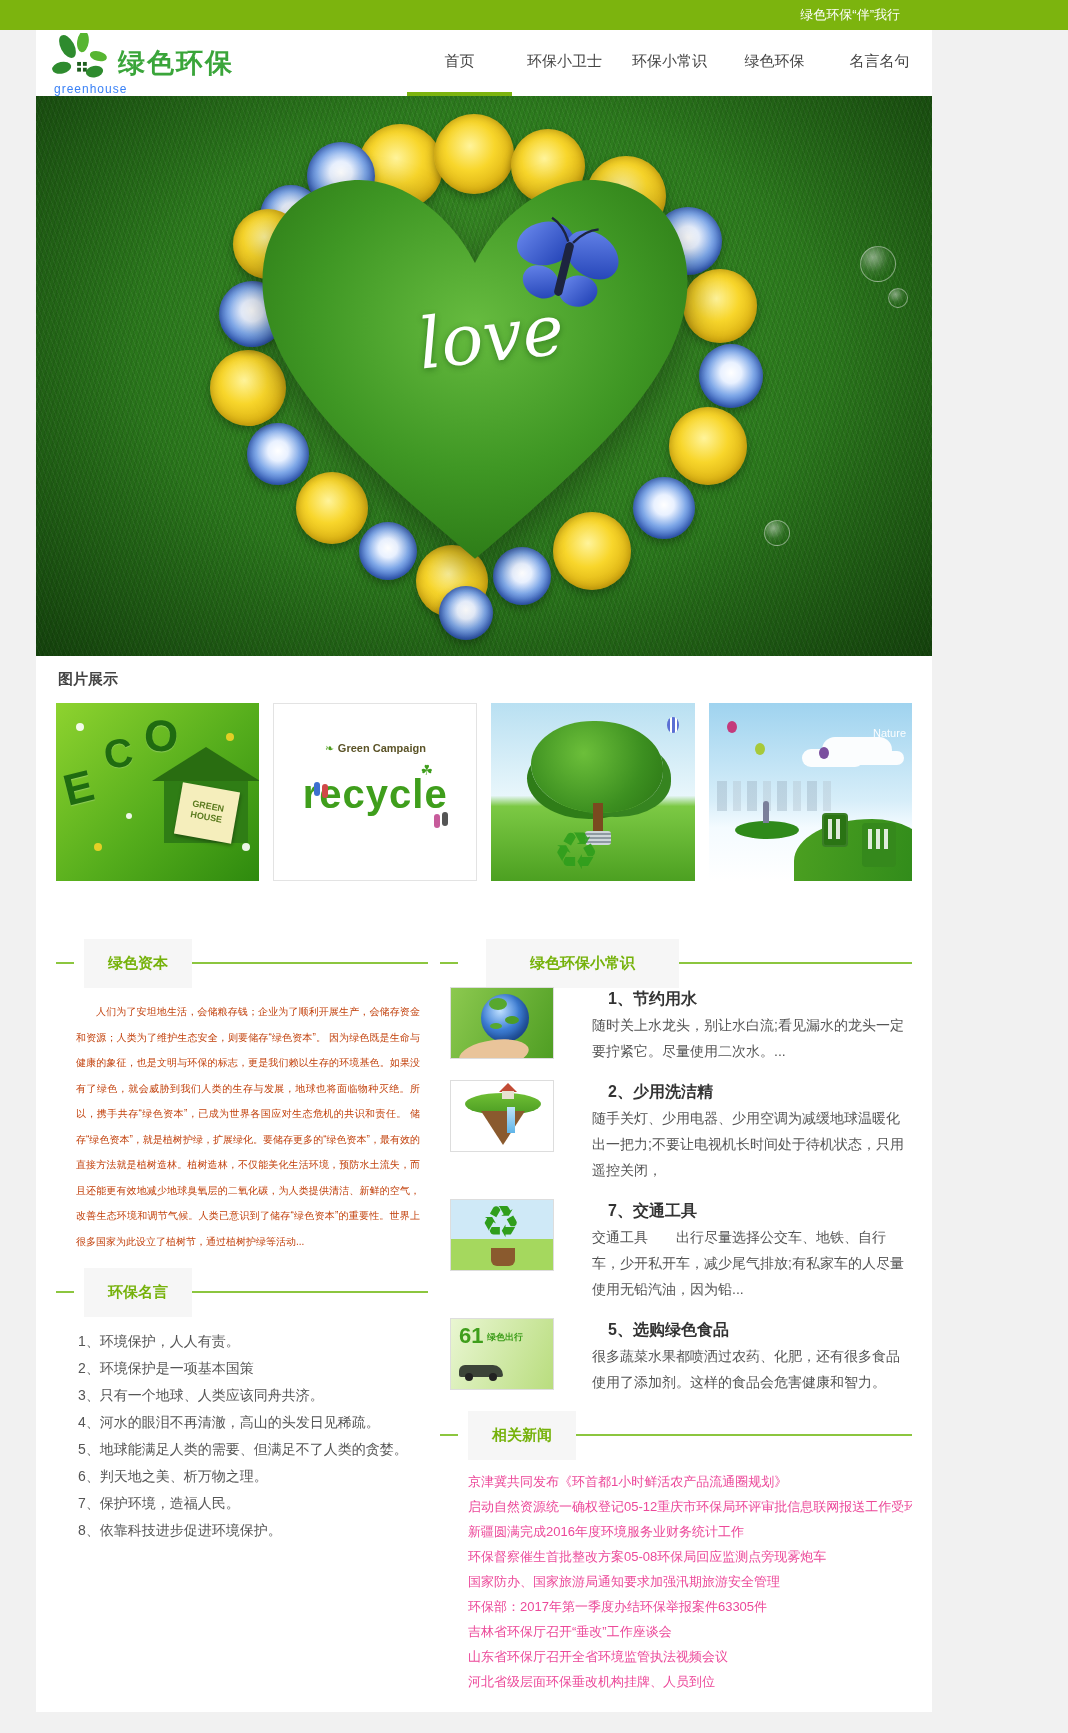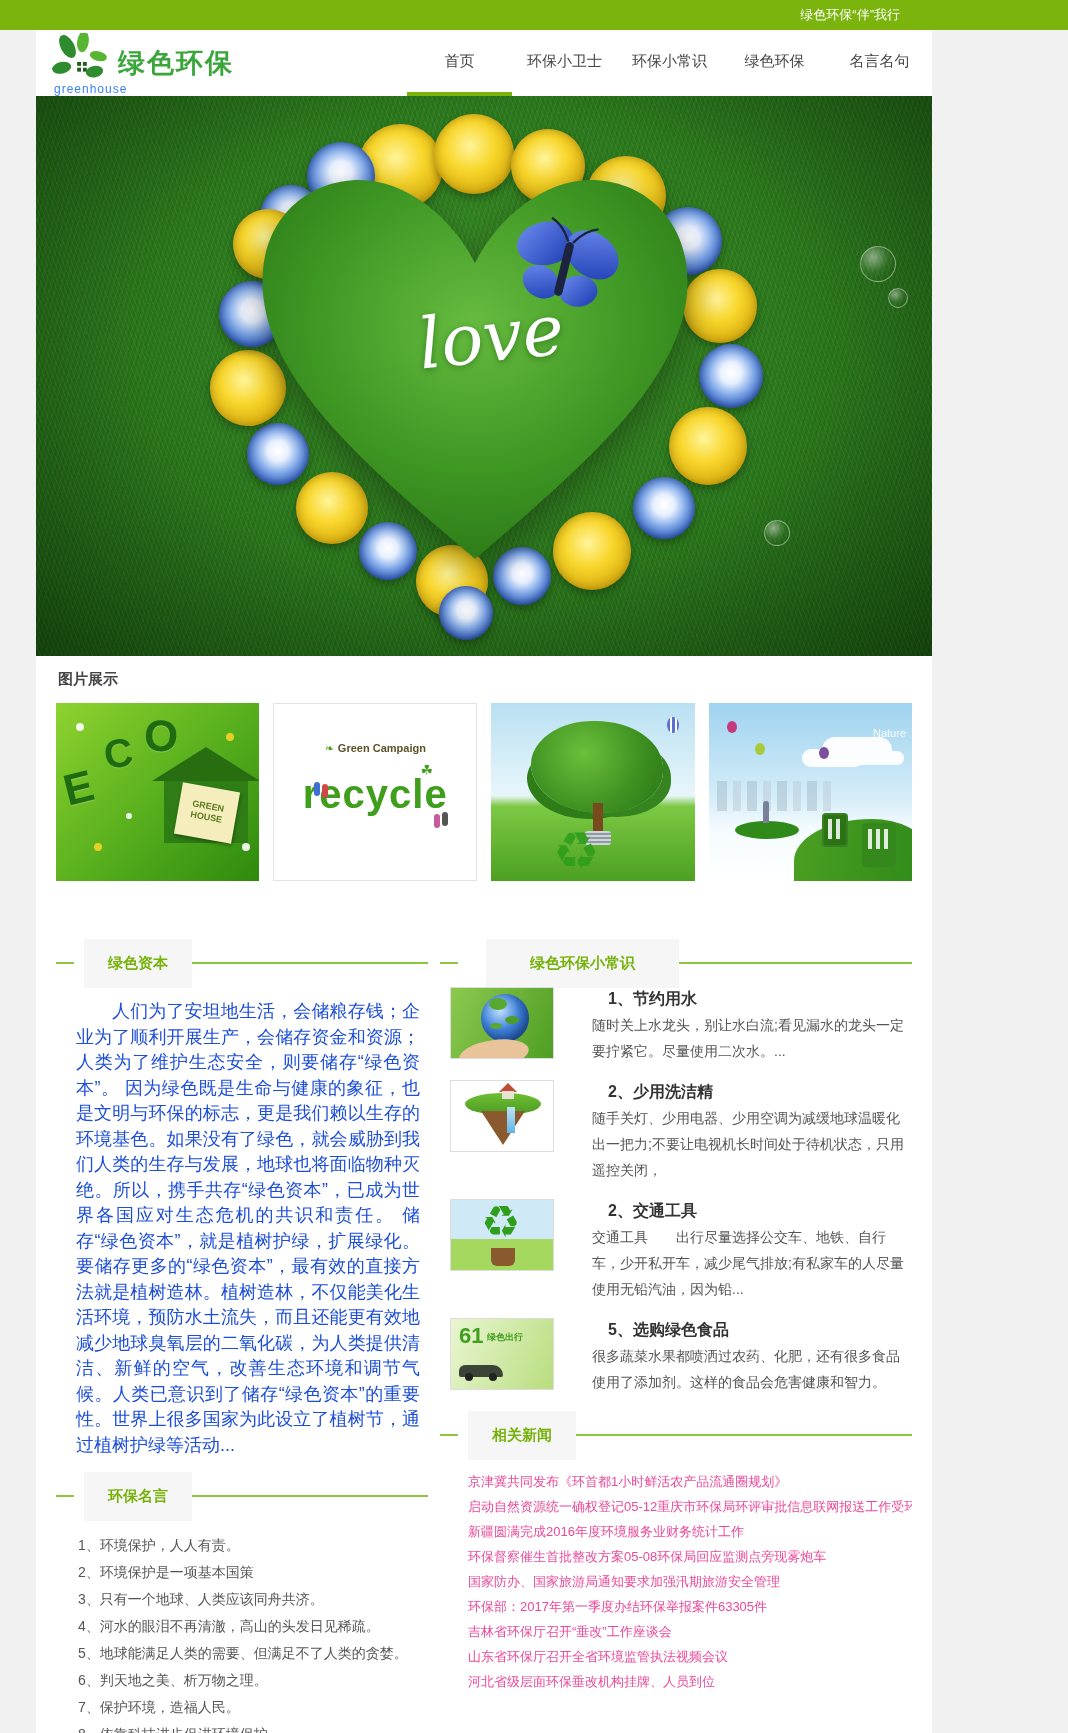--- a/index.html
+++ b/index.html
@@ -121,21 +121,21 @@
   .col-l { width:372px; flex:none; }
   .col-r { flex:1; min-width:0; }
 
   .sec-head { display:flex; align-items:center; height:48px; }
   .sec-head .dash { width:18px; height:2px; background:#8cc63f; flex:none; }
   .sec-head .box { background:#f6f6f6; padding:15px 24px; margin-left:10px; font-size:15px;
     font-weight:bold; color:#76b20b; flex:none; }
   .sec-head.wide .box { padding:15px 44px; margin-left:28px; }
   .sec-head .line { flex:1; height:2px; background:#8cc63f; }
 
-  .para { margin:12px 8px 0 20px; font-size:18px; line-height:25.5px; color:#1d4ed8;
+  .para { margin:12px 8px 0 20px; font-size:10px; line-height:25.5px; color:#c2410c;
     text-indent:2em; text-align:justify; }
   .quotes { list-style:none; margin:12px 0 0 22px; }
   .quotes li { font-size:14px; color:#555; line-height:27px; }
 
   .tips { }
   .tip { display:flex; gap:38px; padding-left:10px; margin-bottom:16px; cursor:pointer; }
   .tip-thumb { width:104px; height:72px; flex:none; border:1px solid #ddd; position:relative; overflow:hidden; }
   .tip-body { flex:1; min-width:0; }
   .tip-title { font-size:16px; font-weight:bold; color:#333; padding:2px 0 2px 16px; }
   .tip-text { font-size:14px; color:#555; line-height:26px; }
@@ -382,21 +382,21 @@
               <div class="tip-text">随手关灯、少用电器、少用空调为减缓地球温暖化出一把力;不要让电视机长时间处于待机状态，只用遥控关闭，</div>
             </div>
           </div>
 
           <div class="tip">
             <div class="tip-thumb thumb-recycle">
               <div class="sym">♻</div>
               <div class="pot"></div>
             </div>
             <div class="tip-body">
-              <div class="tip-title">2、交通工具</div>
+              <div class="tip-title">7、交通工具</div>
               <div class="tip-text">交通工具　　出行尽量选择公交车、地铁、自行车，少开私开车，减少尾气排放;有私家车的人尽量使用无铅汽油，因为铅...</div>
             </div>
           </div>
 
           <div class="tip">
             <div class="tip-thumb thumb-travel">
               <span class="num">61</span>
               <span class="lab">绿色出行</span>
 
               <div class="car"></div>

